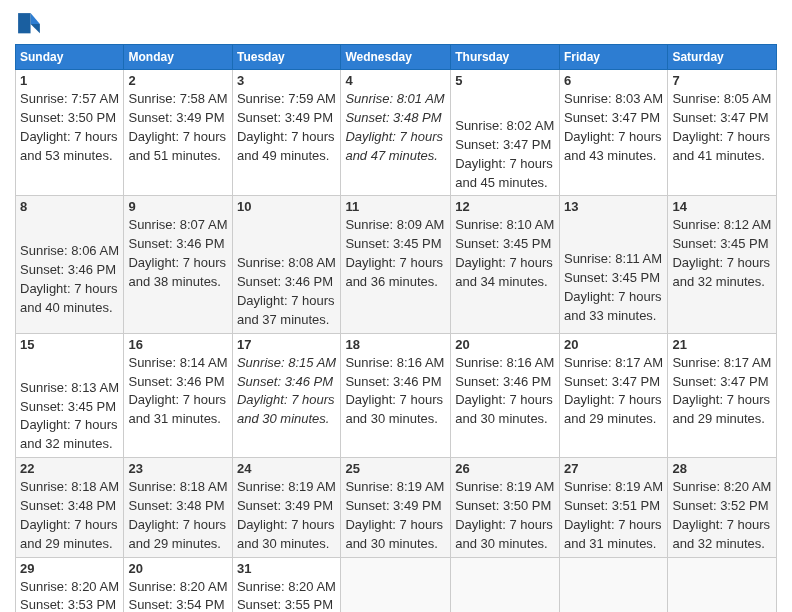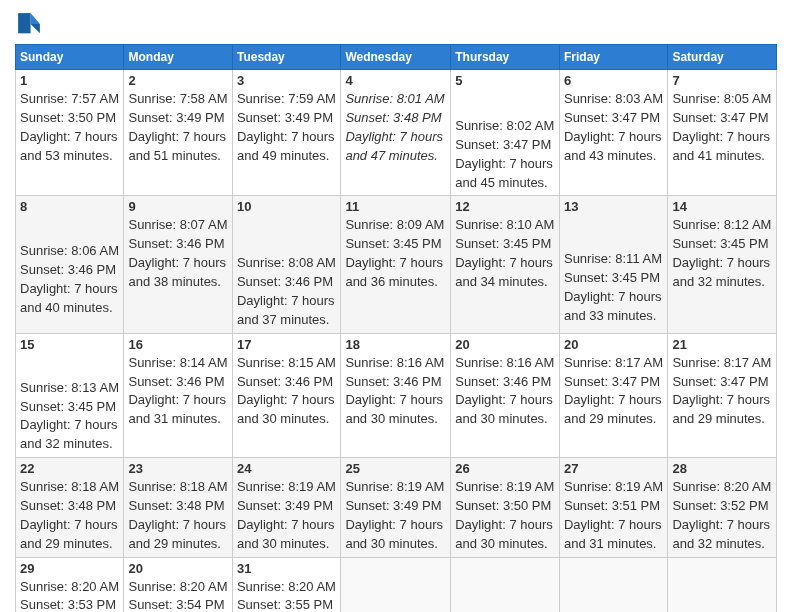--- a/index.html
+++ b/index.html
@@ -239,21 +239,21 @@
           </td>
           <td>
             <span class="day-number">16</span>
             <div class="day-info" style="white-space: pre-line;">Sunrise: 8:14 AM
 Sunset: 3:46 PM
 Daylight: 7 hours
 and 31 minutes.</div>
           </td>
           <td>
             <span class="day-number">17</span>
-            <div class="day-info" style="white-space: pre-line;">Sunrise: 8:15 AM
+            <div class="day-info" style="white-space: pre-line; font-style: italic;">Sunrise: 8:15 AM
 Sunset: 3:46 PM
 Daylight: 7 hours
 and 30 minutes.</div>
           </td>
           <td>
             <span class="day-number">18</span>
             <div class="day-info" style="white-space: pre-line;">Sunrise: 8:16 AM
 Sunset: 3:46 PM
 Daylight: 7 hours
 and 30 minutes.</div>

